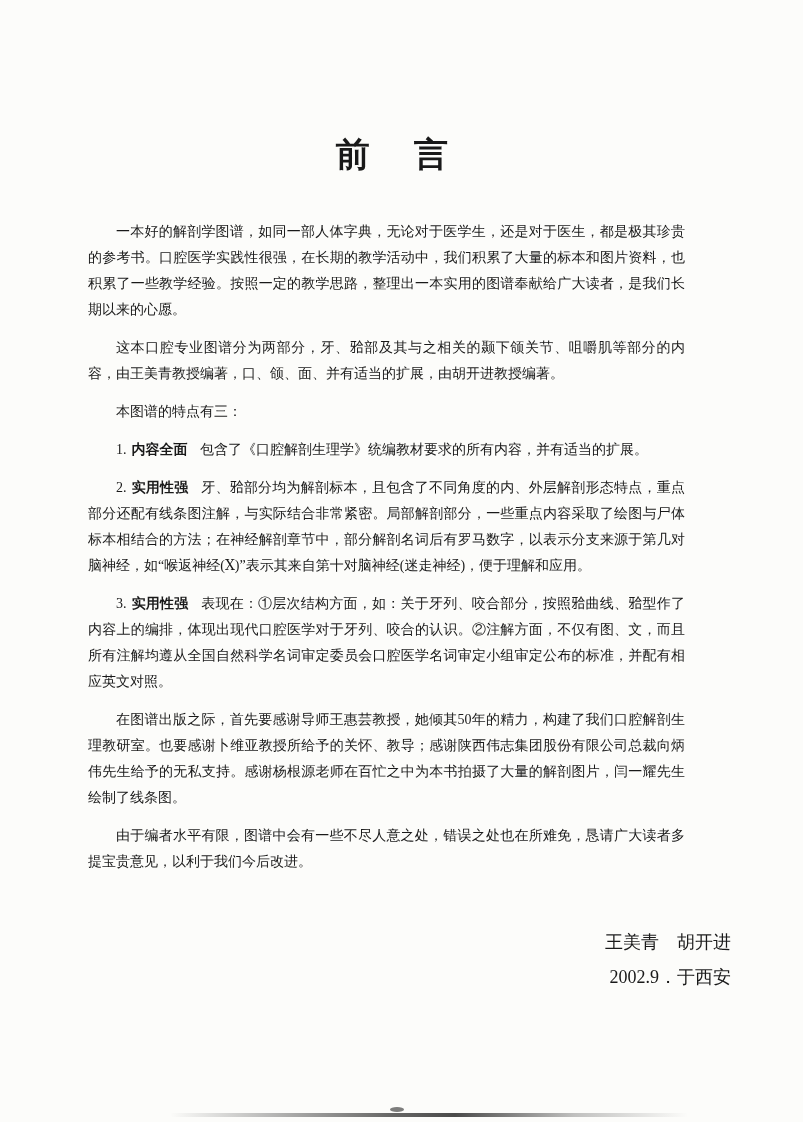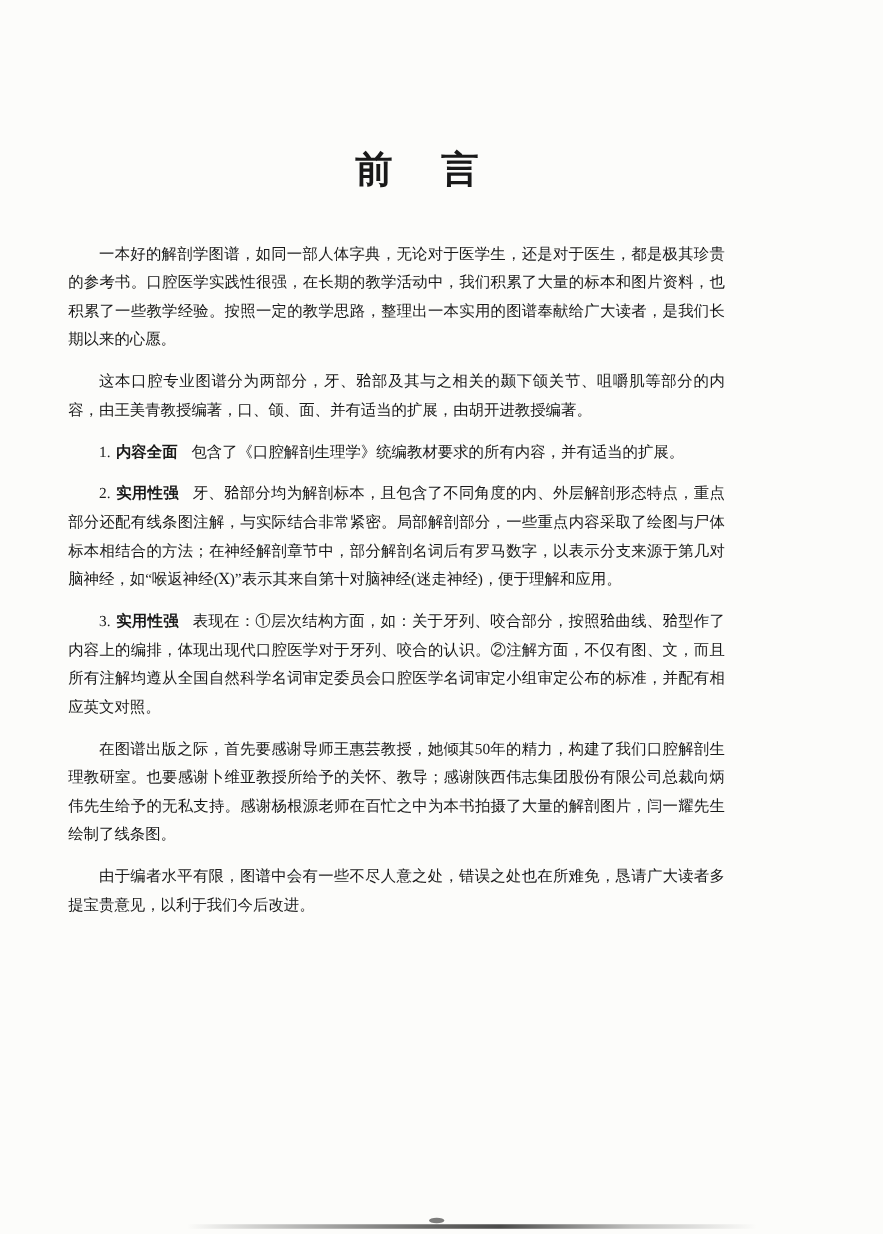--- a/index.html
+++ b/index.html
@@ -7,21 +7,21 @@
     padding: 0;
     background: #d9d9d6;
   }
   .page {
     position: relative;
     width: 803px;
     height: 1122px;
     margin: 0 auto;
     background: #fcfcfa;
     box-sizing: border-box;
-    padding: 136px 90px 0 50px;
+    padding: 136px 90px 0 76px;
     font-family: "Liberation Serif", "DejaVu Serif", serif;
     color: #191919;
     overflow: hidden;
   }
   .title {
     margin: 0 0 46px 0;
     padding: 0;
     text-align: center;
     font-size: 34px;
     line-height: 1.1;
@@ -86,36 +86,41 @@
 <div class="page">
 
   <h1 class="title">前　言</h1>
 
   <div class="body-block">
 
     <p class="para">一本好的解剖学图谱，如同一部人体字典，无论对于医学生，还是对于医生，都是极其珍贵的参考书。口腔医学实践性很强，在长期的教学活动中，我们积累了大量的标本和图片资料，也积累了一些教学经验。按照一定的教学思路，整理出一本实用的图谱奉献给广大读者，是我们长期以来的心愿。</p>
 
     <p class="para">这本口腔专业图谱分为两部分，牙、𬌗部及其与之相关的颞下颌关节、咀嚼肌等部分的内容，由王美青教授编著，口、颌、面、并有适当的扩展，由胡开进教授编著。</p>
 
+    <p class="para">本图谱的特点有三：</p>
 
     <p class="para">
       <span class="f-num">1.</span><span class="f-label">内容全面</span><span class="f-text">包含了《口腔解剖生理学》统编教材要求的所有内容，并有适当的扩展。</span>
     </p>
 
     <p class="para">
       <span class="f-num">2.</span><span class="f-label">实用性强</span><span class="f-text">牙、𬌗部分均为解剖标本，且包含了不同角度的内、外层解剖形态特点，重点部分还配有线条图注解，与实际结合非常紧密。局部解剖部分，一些重点内容采取了绘图与尸体标本相结合的方法；在神经解剖章节中，部分解剖名词后有罗马数字，以表示分支来源于第几对脑神经，如“喉返神经(Ⅹ)”表示其来自第十对脑神经(迷走神经)，便于理解和应用。</span>
     </p>
 
     <p class="para">
       <span class="f-num">3.</span><span class="f-label">实用性强</span><span class="f-text">表现在：①层次结构方面，如：关于牙列、咬合部分，按照𬌗曲线、𬌗型作了内容上的编排，体现出现代口腔医学对于牙列、咬合的认识。②注解方面，不仅有图、文，而且所有注解均遵从全国自然科学名词审定委员会口腔医学名词审定小组审定公布的标准，并配有相应英文对照。</span>
     </p>
 
     <p class="para">在图谱出版之际，首先要感谢导师王惠芸教授，她倾其50年的精力，构建了我们口腔解剖生理教研室。也要感谢卜维亚教授所给予的关怀、教导；感谢陕西伟志集团股份有限公司总裁向炳伟先生给予的无私支持。感谢杨根源老师在百忙之中为本书拍摄了大量的解剖图片，闫一耀先生绘制了线条图。</p>
 
     <p class="para">由于编者水平有限，图谱中会有一些不尽人意之处，错误之处也在所难免，恳请广大读者多提宝贵意见，以利于我们今后改进。</p>
 
   </div>
 
+  <div class="signature">
+    <div class="sig-line">王美青　胡开进</div>
+    <div class="sig-line">2002.9．于西安</div>
+  </div>
 
   <div class="scan-artifact"></div>
   <div class="scan-speck"></div>
 
 </div>
 
 </body></html>

